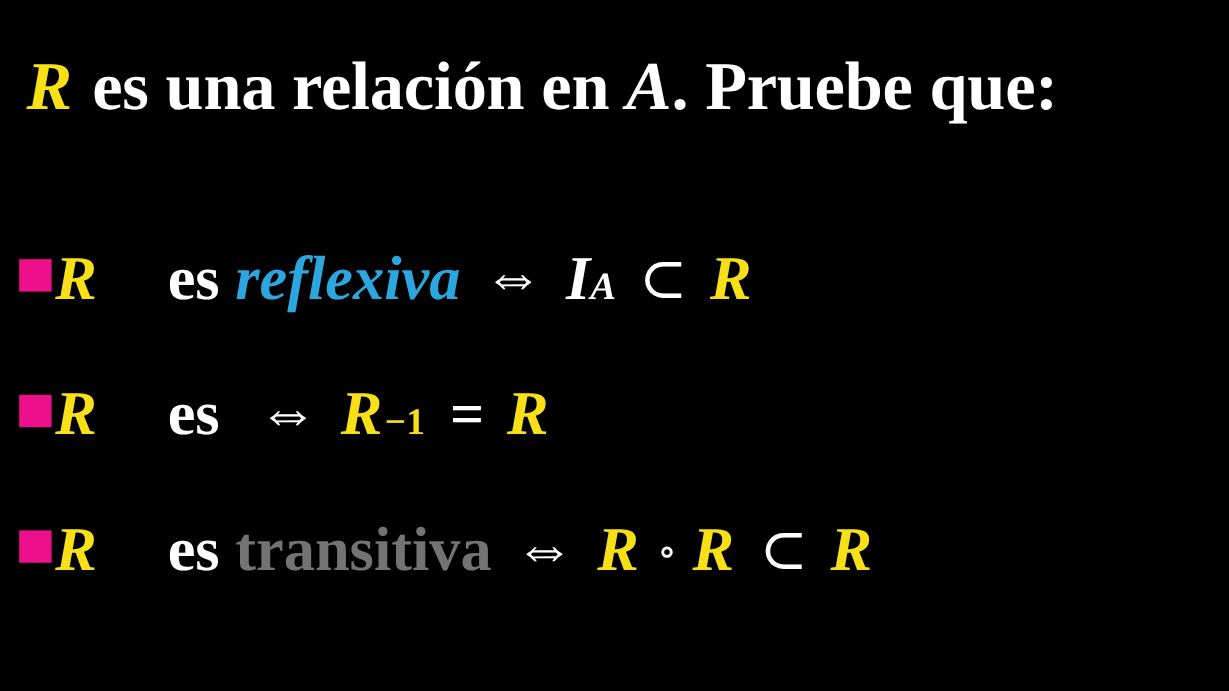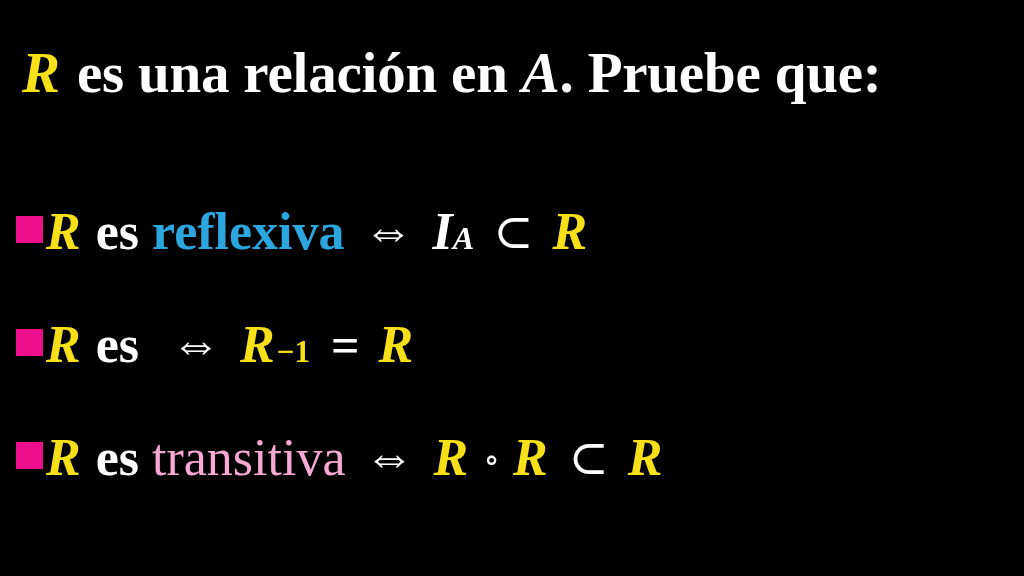--- a/index.html
+++ b/index.html
@@ -86,24 +86,25 @@
   .var-y {
     color: #F7E017;
     font-style: italic;
     font-weight: bold;
     padding-right: 2px;
   }
   .word-white {
     color: #ffffff;
     font-weight: bold;
     font-style: normal;
-  }
-  .prop-reflexiva { color: #2BA6DE; font-weight: bold; }
+    margin-left: 44px;
+  }
+  .prop-reflexiva { color: #2BA6DE; font-weight: bold; font-style: italic; }
   .prop-simetrica { color: #21C521; font-weight: bold; }
-  .prop-transitiva { color: #f9a8d4; font-weight: normal; }
+  .prop-transitiva { color: #737373; font-weight: bold; }
   .iff {
     color: #ffffff;
     font-size: 50px;
     font-weight: normal;
     position: relative;
     top: -2px;
   }
   .ident {
     color: #ffffff;
     font-style: italic;

